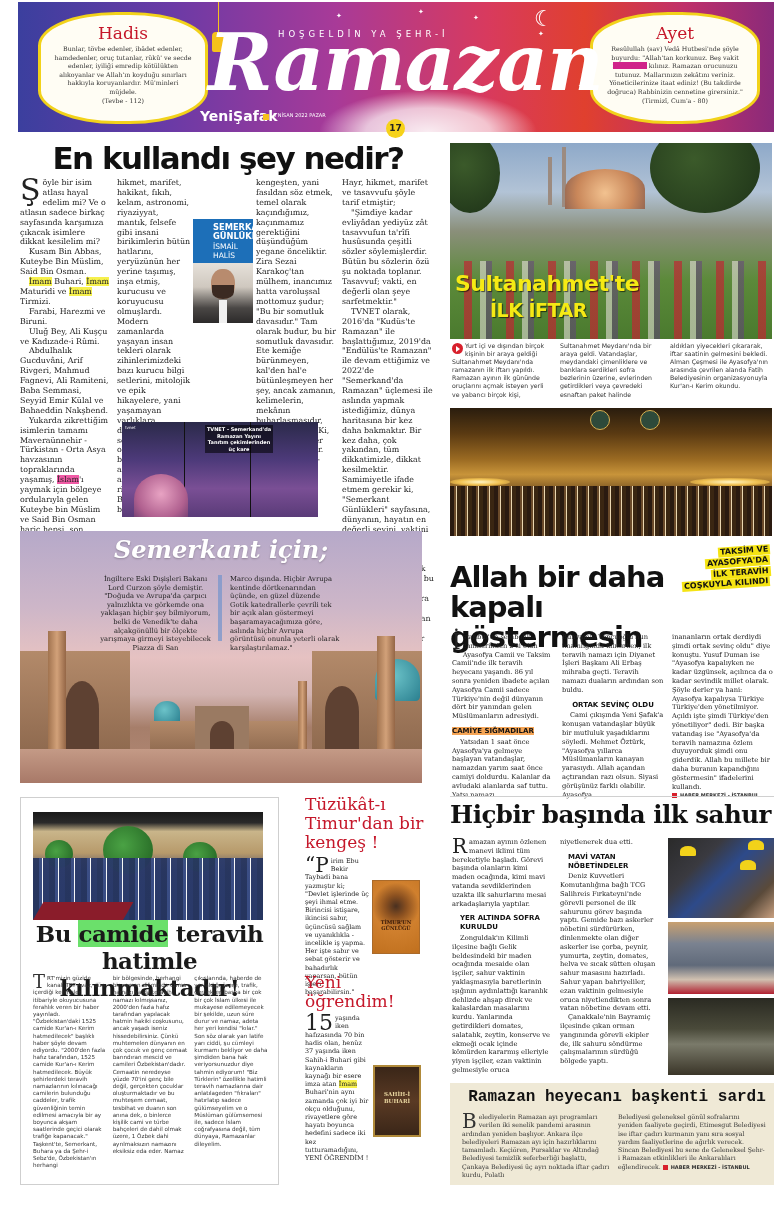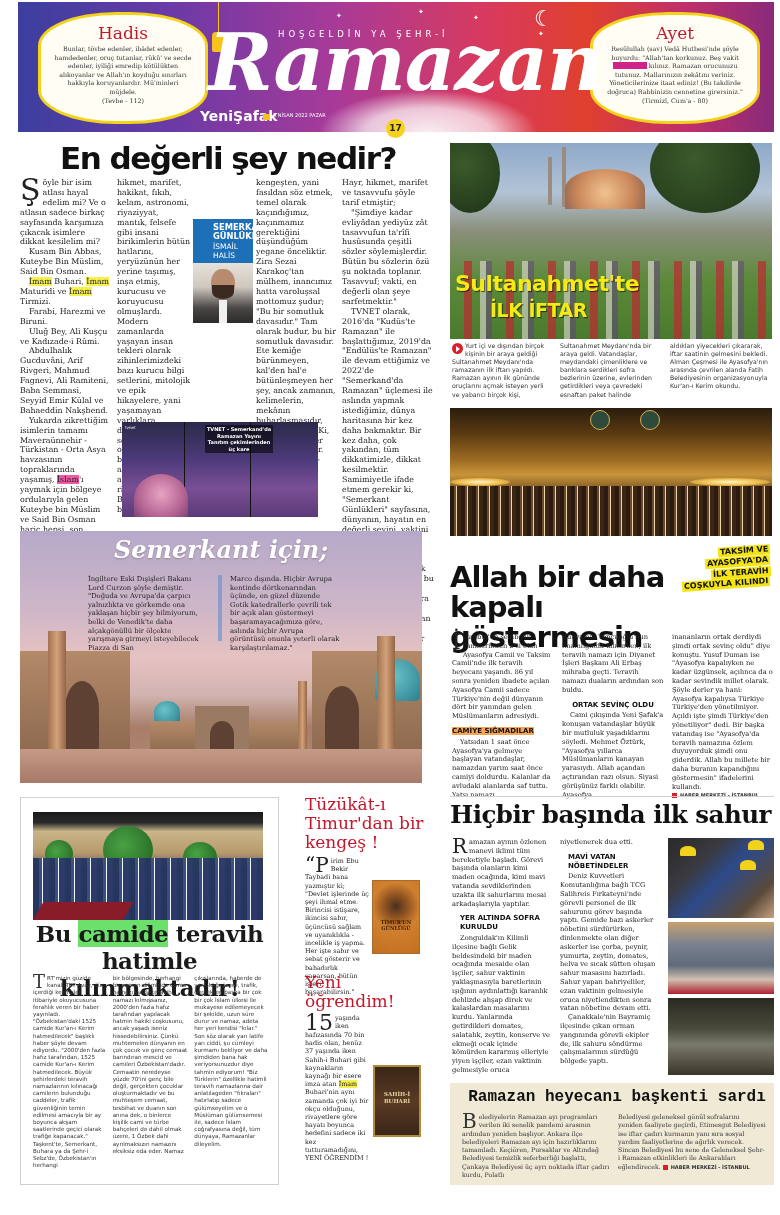--- a/index.html
+++ b/index.html
@@ -53,21 +53,21 @@
   #tvnet-photo .panel { position:absolute; top:0; bottom:0; width: 1px; background: #111; }
   #tvnet-photo .dome { position:absolute; left: 12px; top: 52px; width: 54px; height: 50px; border-radius: 50% 50% 0 0; background: radial-gradient(circle at 50% 40%, #e8a3c3 0%, #b0608f 60%, #61366a 100%); }
   #tvnet-photo .cap { position:absolute; left: 83px; top: 3px; width: 68px; background: rgba(0,0,0,.55); color:#fff; font-family: "DejaVu Sans", sans-serif; font-weight:bold; font-size: 5px; line-height: 6.5px; text-align:center; padding: 1px; }
   #tvnet-photo .logo { position:absolute; left: 3px; top: 3px; color:#fff; font-family: "DejaVu Sans", sans-serif; font-size: 4px; }
 
   
   #semerkant { left: 20px; top: 531px; width: 402px; height: 252px; overflow: hidden;
     background: linear-gradient(180deg, #b6a9c9 0%, #cdb6c8 30%, #e6c2c2 50%, #d2b3b0 65%, #a67e6a 78%, #b48a76 100%); }
   #semerkant h3 { position:absolute; left: 0; width: 100%; top: 4px; text-align:center; color:#fff; font-family: "DejaVu Serif", serif; font-style: italic; font-weight: bold; font-size: 24px; text-shadow: 0 1px 2px rgba(0,0,0,.25); }
   #semerkant .q { position:absolute; top: 44px; font-size: 6.8px; line-height: 8.6px; color:#222; }
-  #semerkant .q1 { left: 68px; width: 113px; text-align:left; }
+  #semerkant .q1 { left: 79px; width: 113px; text-align:center; }
   #semerkant .q2 { left: 210px; width: 110px; }
   #semerkant .bar { position:absolute; left: 198px; top: 44px; width: 4px; height: 66px; background: #7d97cc; opacity:.8; }
   .minaret { position:absolute; background: linear-gradient(90deg, #a1734f, #d2a179, #946646); }
   .madrasa { position:absolute; background: linear-gradient(180deg, #b38a6a, #8f6a4f); }
   .iwan { position:absolute; border-radius: 50% 50% 0 0 / 40% 40% 0 0; background: #5e4132; }
   .bluedome { position:absolute; border-radius: 50% 50% 10% 10%; background: radial-gradient(circle at 40% 40%, #6cc3c9, #2a7f8f); }
   .square { position:absolute; left:0; right:0; bottom:0; height: 34px; background: linear-gradient(180deg, #c49a86, #a87968); }
 
   
   #teravih-box { left: 20px; top: 797px; width: 259px; height: 388px; border: 1px solid #cfcfcf; background: #fff; }
@@ -161,21 +161,21 @@
     <p><span>Resûlullah (sav) Vedâ Hutbesi'nde şöyle buyurdu: "Allah'tan korkunuz. Beş vakit </span><span class="hl-pink-inline">namazınızı</span><span> kılınız. Ramazan orucunuzu tutunuz. Mallarınızın zekâtını veriniz. Yöneticilerinize itaat ediniz! (Bu takdirde doğruca) Rabbinizin cennetine girersiniz."</span><br><span>(Tirmizî, Cum'a - 80)</span></p>
   </div>
 </div>
 <div id="welcome" class="abs">HOŞGELDİN YA ŞEHR-İ</div>
 <div id="ramazan-title" class="abs">Ramazan</div>
 <div id="brand" class="abs">YeniŞafak</div>
 <div id="brand-dot" class="abs"></div>
 <div id="issue-date" class="abs">3 NİSAN 2022 PAZAR</div>
 <div id="page-number" class="abs">17</div>
 
-<h1 id="a1-title" class="abs">En değerli şey nedir?</h1>
+<h1 id="a1-title" class="abs">En kullandı şey nedir?</h1>
 
 <div class="abs col" style="left:20px;top:178px;width:90px;">
   <p style="text-indent:0"><span class="dropcap">Ş</span><span>öyle bir isim atlası hayal edelim mi? Ve o atlasın sadece birkaç sayfasında karşımıza çıkacak isimlere dikkat kesilelim mi?</span></p>
   <p>Kusam Bin Abbas, Kuteybe Bin Müslim, Said Bin Osman.</p>
   <p><span class="hl-y">İmam</span><span> Buhari, </span><span class="hl-y">İmam</span><span> Maturidi ve </span><span class="hl-y">İmam</span><span> Tirmizi.</span></p>
   <p>Farabi, Harezmi ve Biruni.</p>
   <p>Uluğ Bey, Ali Kuşçu ve Kadızade-i Rûmi.</p>
   <p>Abdulhalık Gucduvâni, Arif Rivgeri, Mahmud Fagnevi, Ali Ramiteni, Baba Semmasi, Seyyid Emir Külal ve Bahaeddin Nakşbend.</p>
   <p><span>Yukarda zikrettiğim isimlerin tamamı Maveraünnehir - Türkistan - Orta Asya havzasının topraklarında yaşamış, </span><span class="hl-p">İslam</span><span>'ı yaymak için bölgeye ordularıyla gelen Kuteybe bin Müslim ve Said Bin Osman hariç hepsi, son nefeslerine kadar, sadece yaşadıkları çevreyi, bölgeyi değil, dünya haritasının rengini, iklimini, akışını değiştirmişlerdi. İlim,</span></p>
 </div>

